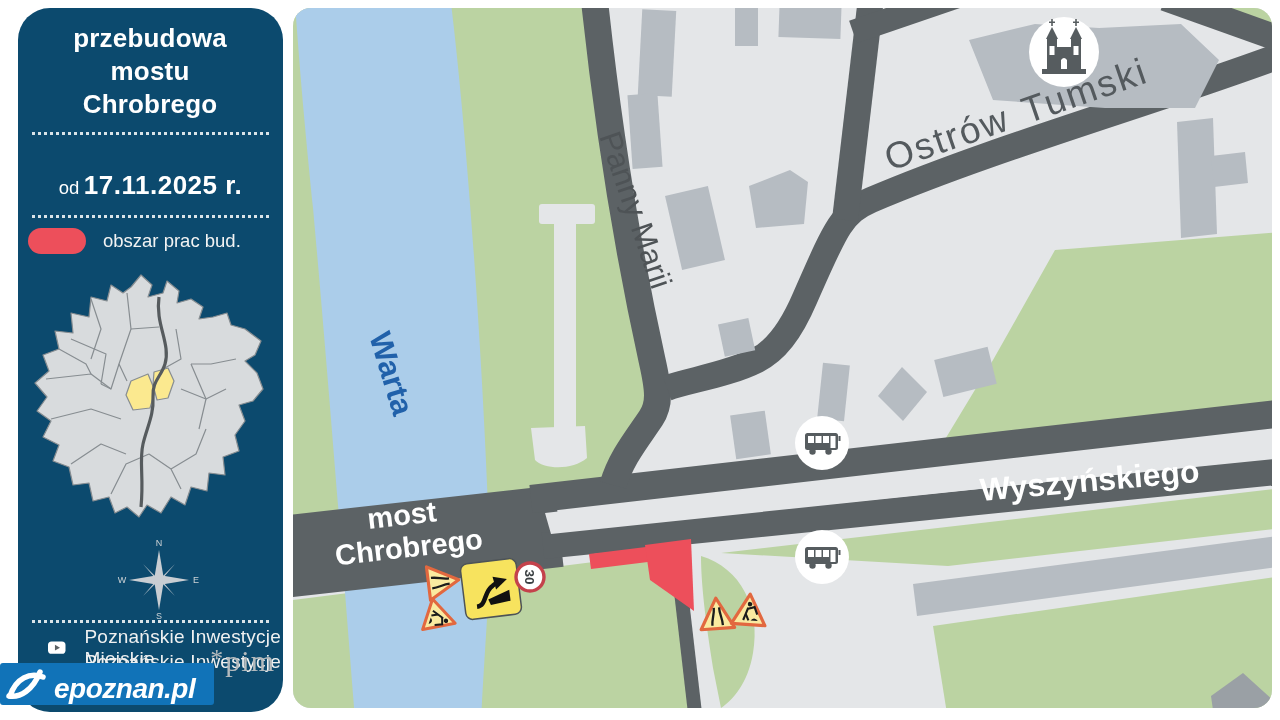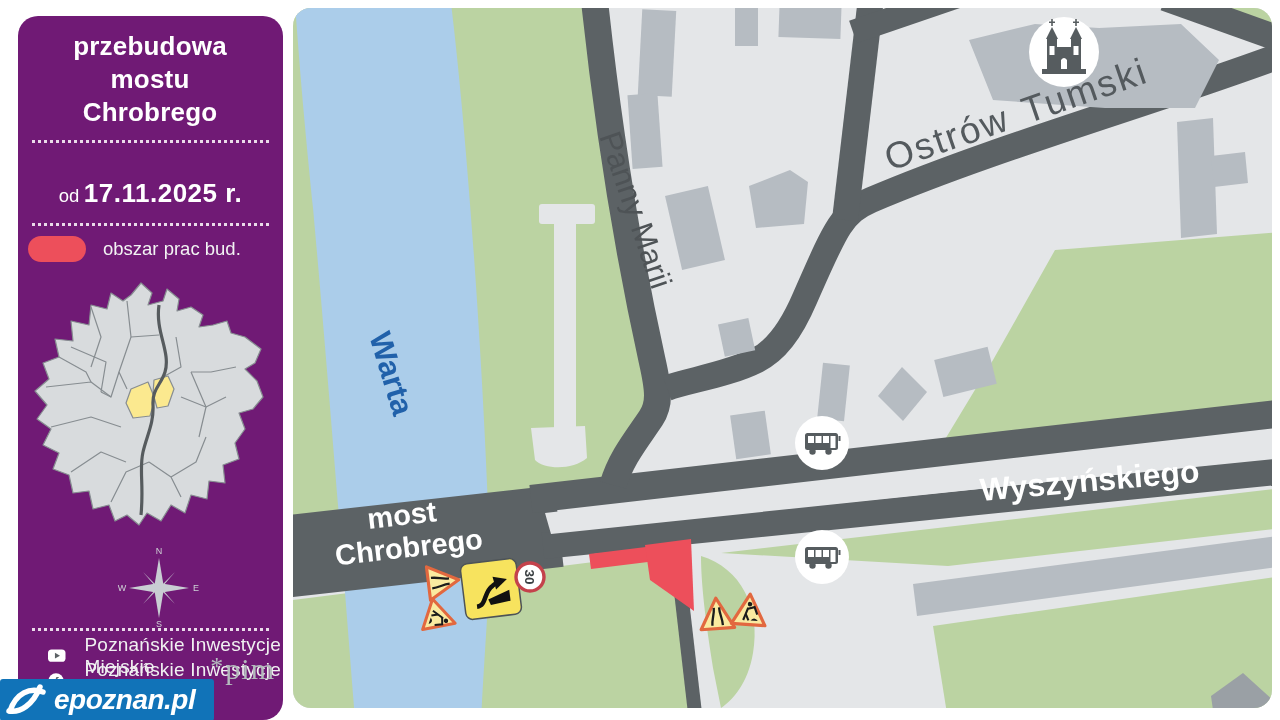--- a/index.html
+++ b/index.html
@@ -1,44 +1,44 @@
 <!DOCTYPE html>
 <html><head>
 <meta charset="utf-8">
 <style>
   * { margin:0; padding:0; box-sizing:border-box; }
   html,body { width:1280px; height:720px; background:#ffffff; overflow:hidden;
     font-family:"Liberation Sans", sans-serif; }
   .stage { position:relative; width:1280px; height:720px; }
 
   
-  .sidebar { position:absolute; left:18px; top:16px; width:265px; height:704px;
-    background:#701a75; border-radius:20px; color:#fff; }
+  .sidebar { position:absolute; left:18px; top:8px; width:265px; height:704px;
+    background:#0c4a6e; border-radius:32px; color:#fff; }
   .sb-title { position:absolute; top:14px; left:32px; width:200px;
     font-size:26px; font-weight:bold; text-align:center; line-height:1.27; letter-spacing:.2px; }
   .dotline { position:absolute; left:14px; width:237px; border-top:3px dotted rgba(255,255,255,.85); }
   .d1 { top:124px; } .d2 { top:207px; } .d3 { top:612px; }
   .sb-sub { position:absolute; top:136px; width:100%; text-align:center; font-size:18.5px; color:#f2f3f3; }
   .sb-date { position:absolute; top:162px; width:100%; text-align:center; }
   .sb-date .od { font-size:18.5px; }
   .sb-date .dt { font-size:26px; font-weight:bold; letter-spacing:.5px; }
   .legend-row { position:absolute; top:220px; left:10px; display:flex; align-items:center; }
   .legend-swatch { width:58px; height:26px; border-radius:13px; background:#ed4f5b; }
   .legend-label { margin-left:17px; font-size:18.5px; color:#f2f3f3; }
   .citymap { position:absolute; top:252px; left:13px; }
   .compass { position:absolute; top:528px; left:99px; }
   .social { position:absolute; left:30px; top:628px; }
   .social-row { display:flex; align-items:center; height:24px; margin-bottom:1px; cursor:pointer; }
   .social-label { margin-left:19px; font-size:19px; color:#f0f1f1; letter-spacing:.2px; }
   .pim { position:absolute; right:8px; top:636px; font-size:30px; color:#b4babd; letter-spacing:1px;font-family:Liberation Serif, serif; }
   .pim .star { font-size:26px; vertical-align:4px; margin-right:1px; }
 
   
-  .banner { position:absolute; left:0; top:679px; width:214px; height:42px;
-    background:#1173b8; border-radius:3px; display:flex; align-items:center; cursor:pointer; }
+  .banner { position:absolute; left:0; top:663px; width:214px; height:42px;
+    background:#1173b8; border-radius:3px; display:flex; align-items:flex-end; cursor:pointer; }
   .banner-text { color:#fff; font-size:28px; font-weight:bold; font-style:italic;
     letter-spacing:-.5px; margin-left:2px; }
 
   
   .map { position:absolute; left:293px; top:8px; width:979px; height:700px;
     border-radius:18px; overflow:hidden; background:#e4e6e8; }
   svg text { font-family:"Liberation Sans", sans-serif; }
 </style>
 </head>
 <body>

